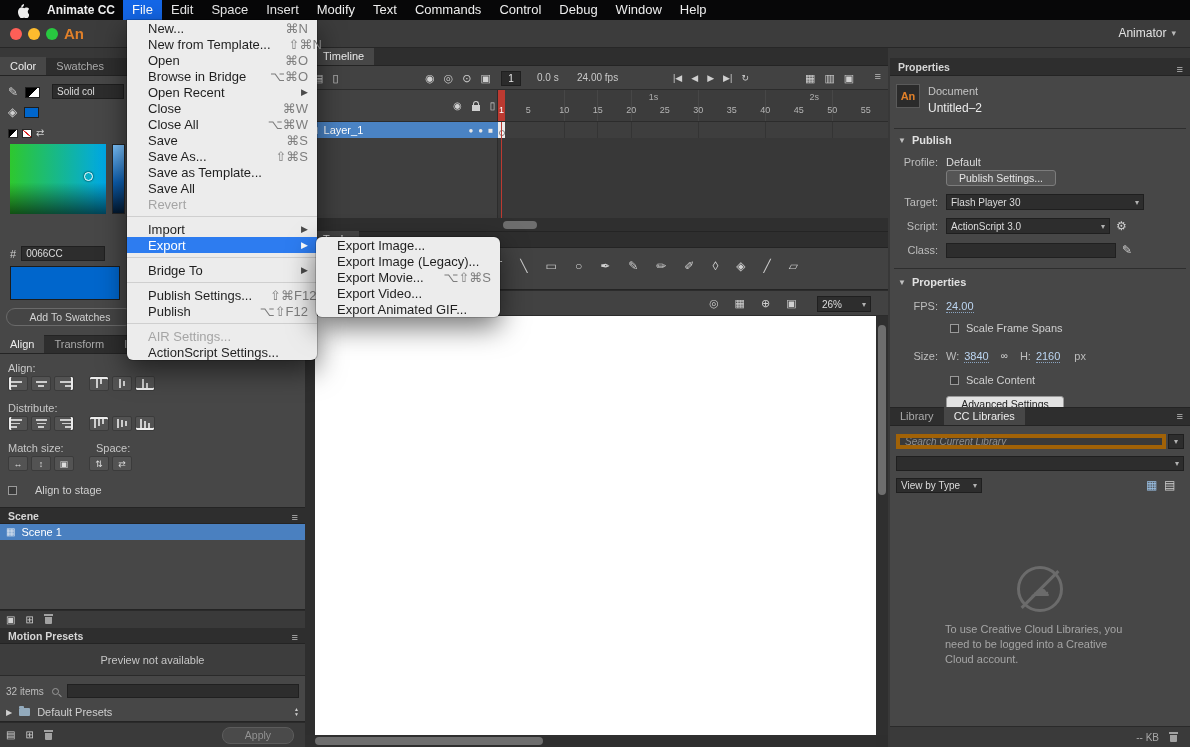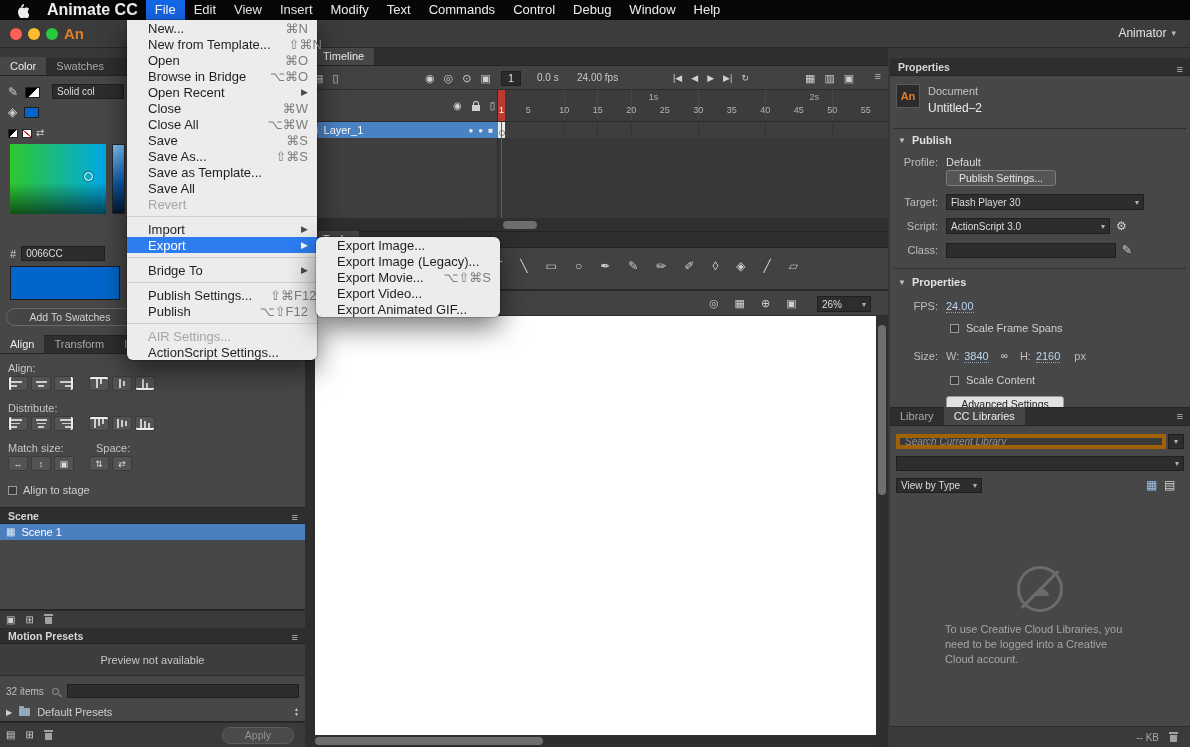--- a/index.html
+++ b/index.html
@@ -3,21 +3,21 @@
 <meta charset="utf-8">
 <style>
   *{margin:0;padding:0;box-sizing:border-box}
   body{background:#222;font-family:"Liberation Sans",sans-serif;-webkit-font-smoothing:antialiased}
   .screen{position:relative;width:1190px;height:747px;background:#383838;overflow:hidden;font-size:11px;color:#cfcfcf}
   .abs{position:absolute}
 
   
   .menubar{position:absolute;left:0;top:0;width:1190px;height:20px;background:#070708;display:flex;align-items:center;color:#ededed;font-size:13px;z-index:80}
   .apple{display:flex;align-items:center;padding:0 10px 0 16px}
-  .appname{font-weight:bold;padding:0 8px;font-size:16px}
+  .appname{font-weight:bold;padding:0 8px;font-size:12px}
   .mb-items{display:flex;height:20px}
   .mb-item{padding:0 9px;line-height:20px;cursor:default}
   .mb-item.active{background:#1467e8;color:#fff}
 
   
   .titlebar{position:absolute;left:0;top:20px;width:1190px;height:28px;background:#3c3c3c;border-bottom:1px solid #272727;z-index:5}
   .tl{position:absolute;top:8px;width:12px;height:12px;border-radius:50%}
   .tl.red{left:10px;background:#ff5f57}
   .tl.yellow{left:28px;background:#febc2e}
   .tl.green{left:46px;background:#28c840}
@@ -146,21 +146,21 @@
   <div class="menubar">
     <span class="apple">
       <svg width="13" height="15" viewBox="0 0 14 16">
           <path fill="#ededed" d="M8.6 1c-.8.1-1.7.6-2.2 1.2-.5.6-.9 1.4-.7 2.2.9 0 1.8-.5 2.3-1.1.5-.6.8-1.4.6-2.3zM6 4.9c-1.2 0-2.5.7-3.2 1.9-1.4 2.4-.4 5.9 1 7.8.6.9 1.4 2 2.4 1.9 1 0 1.3-.6 2.5-.6s1.5.6 2.6.6c1 0 1.7-.9 2.3-1.9.8-1.1 1.1-2.2 1.1-2.2s-2-.8-2-3.1c0-1.9 1.6-2.8 1.6-2.9-.9-1.3-2.2-1.4-2.7-1.5-1.2-.1-2.2.7-2.8.7-.6 0-1.5-.7-2.8-.7z"></path>
         </svg>
     </span>
     <span class="appname">Animate CC</span>
     <div class="mb-items">
         <div class="mb-item active">File</div>
         <div class="mb-item">Edit</div>
-        <div class="mb-item">View</div>
+        <div class="mb-item">Space</div>
         <div class="mb-item">Insert</div>
         <div class="mb-item">Modify</div>
         <div class="mb-item">Text</div>
         <div class="mb-item">Commands</div>
         <div class="mb-item">Control</div>
         <div class="mb-item">Debug</div>
         <div class="mb-item">Window</div>
         <div class="mb-item">Help</div>
       </div>
   </div>
@@ -277,21 +277,21 @@
     </div>
     <span class="albl" style="left:8px;top:88px">Match size:</span>
     <span class="albl" style="left:96px;top:88px">Space:</span>
     <div class="abrow" style="left:8px;top:102px">
       <span class="gbtn">↔</span>
       <span class="gbtn">↕</span>
       <span class="gbtn">▣</span>
       <span class="gbtn gap12">⇅</span>
       <span class="gbtn">⇄</span>
     </div>
-    <div class="abs" style="left:8px;top:130px;display:flex;align-items:center;gap:6px">
+    <div class="abs" style="left:8px;top:130px;display:flex;align-items:center;gap:18px">
       <span class="cb"></span>
       <span>Align to stage</span>
     </div>
   </div>
 
   <div class="phdr" style="left:0;top:508px;width:305px;height:16px">
     <span>Scene</span>
     <span class="pmenu">≡</span>
   </div>
   <div class="pbody" style="left:0;top:524px;width:305px;height:86px">

